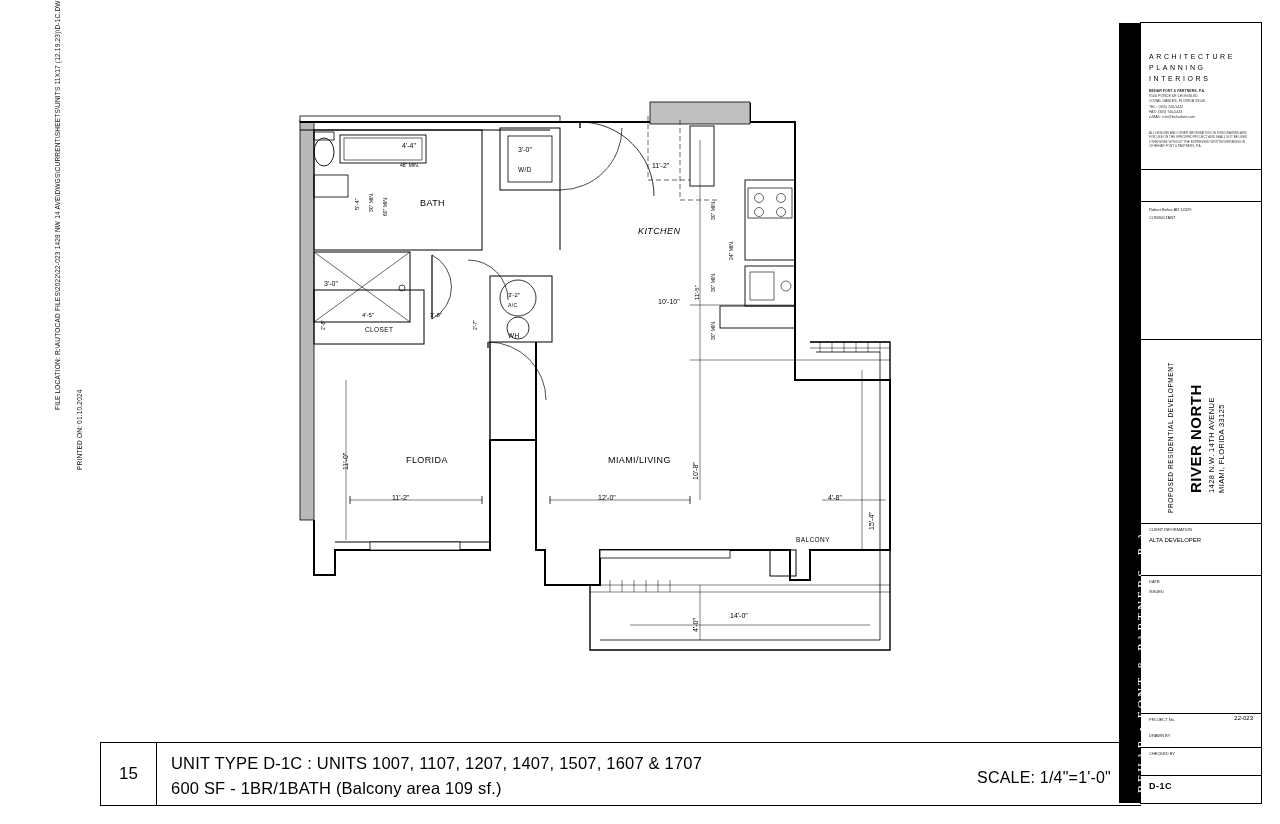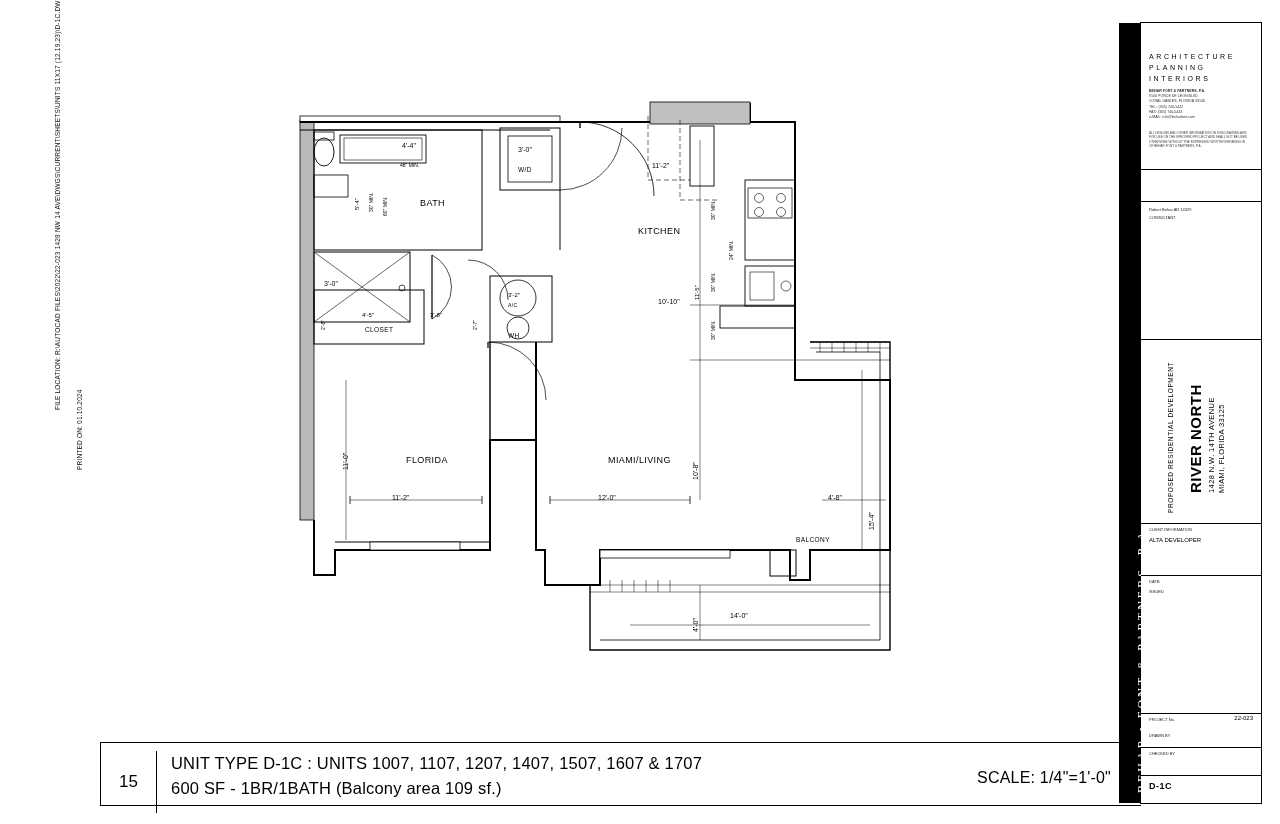--- a/index.html
+++ b/index.html
@@ -85,21 +85,21 @@
     font-size:9px; font-weight:bold; letter-spacing:0.5px;
   }
 
   
   .bottombar {
     position:absolute; left:100px; top:742px; width:1040px; height:62px;
     border-top:1.6px solid #000; border-bottom:1.6px solid #000;
     border-left:1.6px solid #000;
   }
   .bb-num {
-    position:absolute; left:0; top:8px; width:55px; height:100%;
+    position:absolute; left:0; top:0; width:55px; height:100%;
     border-right:1.6px solid #000;
     display:flex; align-items:center; justify-content:center;
     font-size:17px;
   }
   .bb-text {
     position:absolute; left:70px; top:8px;
     font-size:16.5px; line-height:25px; letter-spacing:0.2px;
   }
   .bb-scale {
     position:absolute; right:30px; top:26px;
@@ -248,21 +248,21 @@
           <line x1="100" y1="416" x2="100" y2="424"></line>
           <line x1="232" y1="416" x2="232" y2="424"></line>
           <line x1="300" y1="416" x2="300" y2="424"></line>
           <line x1="440" y1="416" x2="440" y2="424"></line>
         </g>
       </g>
     </svg>
 
     <div class="lbl" style="left:170px; top:118px;text-align:right;">BATH</div>
     <div class="lbl sm" style="left:268px; top:86px;">W/D</div>
-    <div class="lbl" style="left:388px; top:146px;">KITCHEN</div>
+    <div class="lbl" style="left:388px; top:146px;font-style:italic;">KITCHEN</div>
     <div class="lbl sm" style="left:115px; top:246px;">CLOSET</div>
     <div class="lbl xs" style="left:258px; top:222px;">A/C</div>
     <div class="lbl sm" style="left:258px; top:252px;">WH</div>
     <div class="lbl" style="left:156px; top:375px;">FLORIDA</div>
     <div class="lbl" style="left:358px; top:375px;">MIAMI/LIVING</div>
     <div class="lbl sm" style="left:546px; top:456px;">BALCONY</div>
 
     <div class="dim" style="left:152px; top:62px;">4'-4"</div>
     <div class="dim" style="left:150px; top:82px; font-size:5px;">48" MIN.</div>
     <div class="dim v" style="left:104px; top:130px; font-size:6px;">5'-4"</div>

